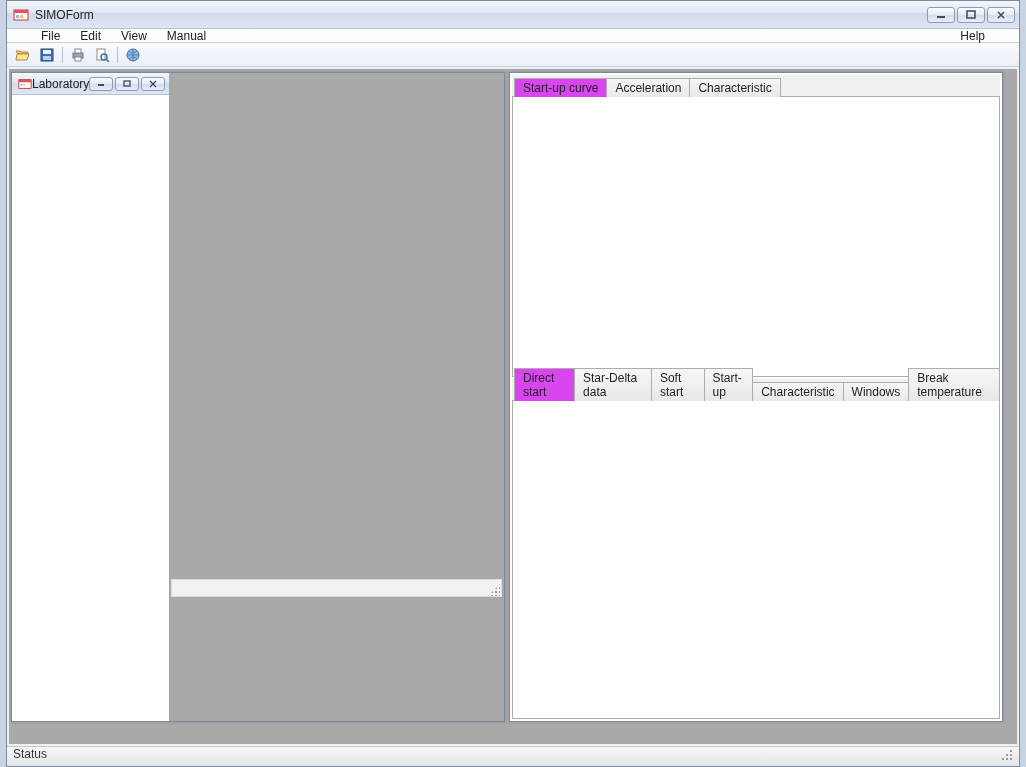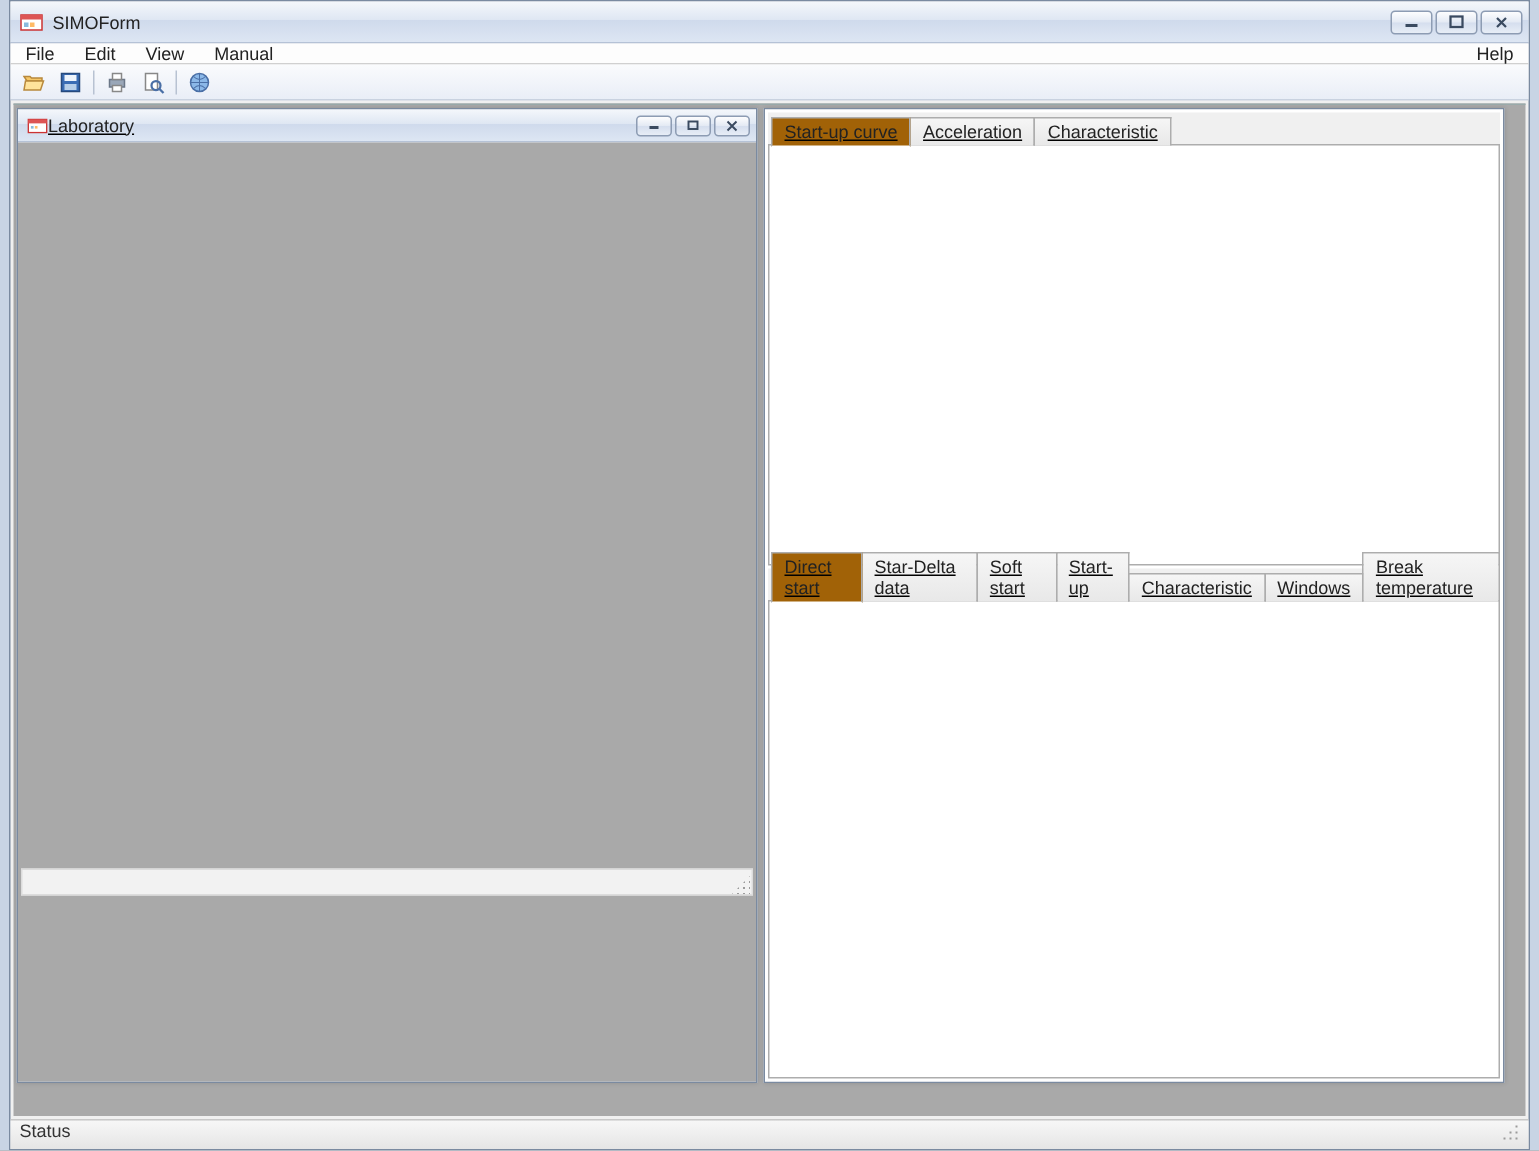--- a/index.html
+++ b/index.html
@@ -56,21 +56,21 @@
   cursor: pointer;
 }
 
 
 .menu-bar {
   height: 14px;
   background: #fdfdfd;
   border-bottom: 1px solid #d0d0d0;
   display: flex;
   align-items: center;
-  padding: 0 0;
+  padding: 0 24px;
 }
 .menu-item {
   padding: 3px 10px;
   font-size: 12px;
   color: #222;
   cursor: pointer;
 }
 .menu-spacer { flex: 1; }
 
 
@@ -104,23 +104,22 @@
   border-top: 1px solid #9aa;
   margin: 2px;
 }
 
 
 .child-window {
   position: absolute;
   border: 1px solid #7a8aa0;
   background: #fff;
   display: flex;
-  flex-direction: column;
+  flex-direction: row;
   box-shadow: 0 0 3px rgba(0,0,0,0.15);
-  text-decoration: underline;
 }
 .child-title {
   height: 22px;
   background: linear-gradient(to bottom, #f4f7fb 0%, #dfe7f3 45%, #cfdaec 46%, #dde6f3 100%);
   display: flex;
   align-items: center;
   padding: 0 4px 0 6px;
   border-bottom: 1px solid #b5c2d6;
 }
 .child-title .title-text { flex: 1; font-size: 12px; color: #222; }
@@ -169,21 +168,21 @@
   margin-right: 0;
   margin-left: -1px;
   background: linear-gradient(to bottom, #f6f6f6, #e8e8e8);
   font-size: 12px;
   color: #222;
   cursor: pointer;
   position: relative;
 }
 .tab:first-child { margin-left: 2px; }
 .tab.active {
-  background: #a16207;
+  background: #d946ef;
   border-bottom: 1px solid #fff;
   top: 1px;
   z-index: 2;
 }
 .tab-panel {
   flex: 1;
   border: 1px solid #adadad;
   background: #fff;
   margin-top: -1px;
 }

